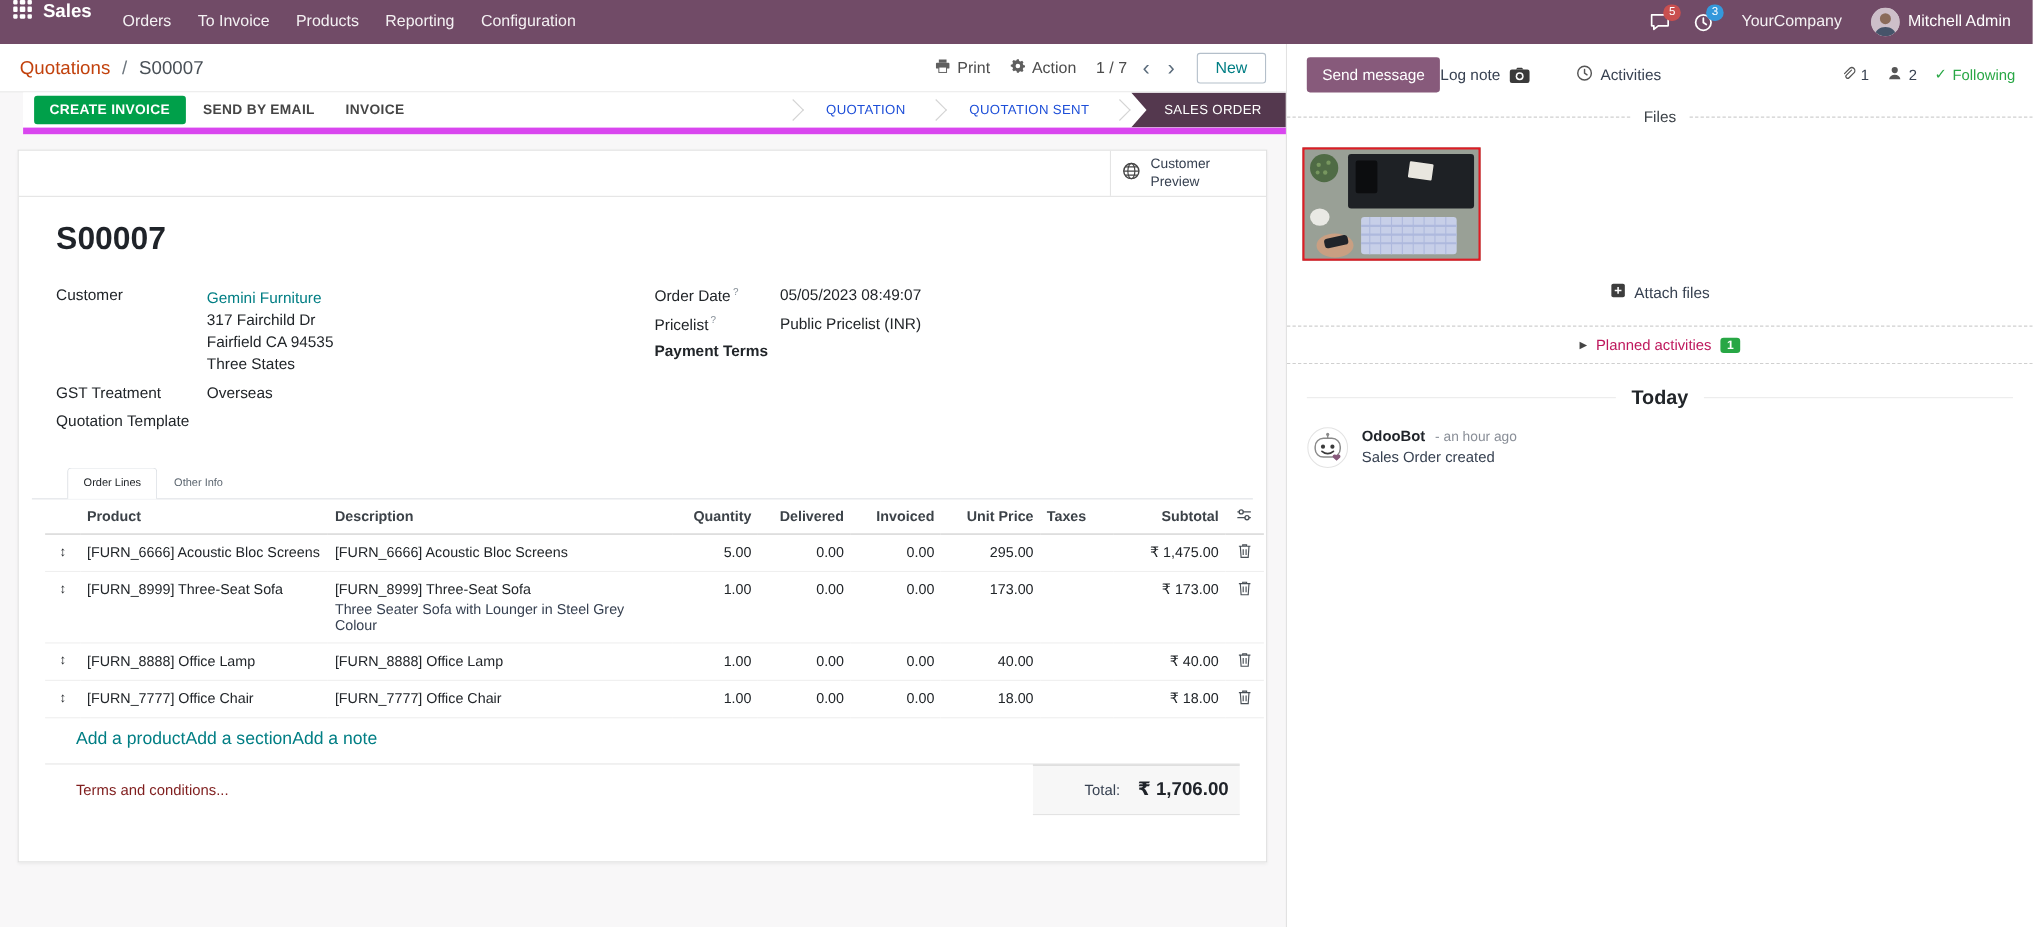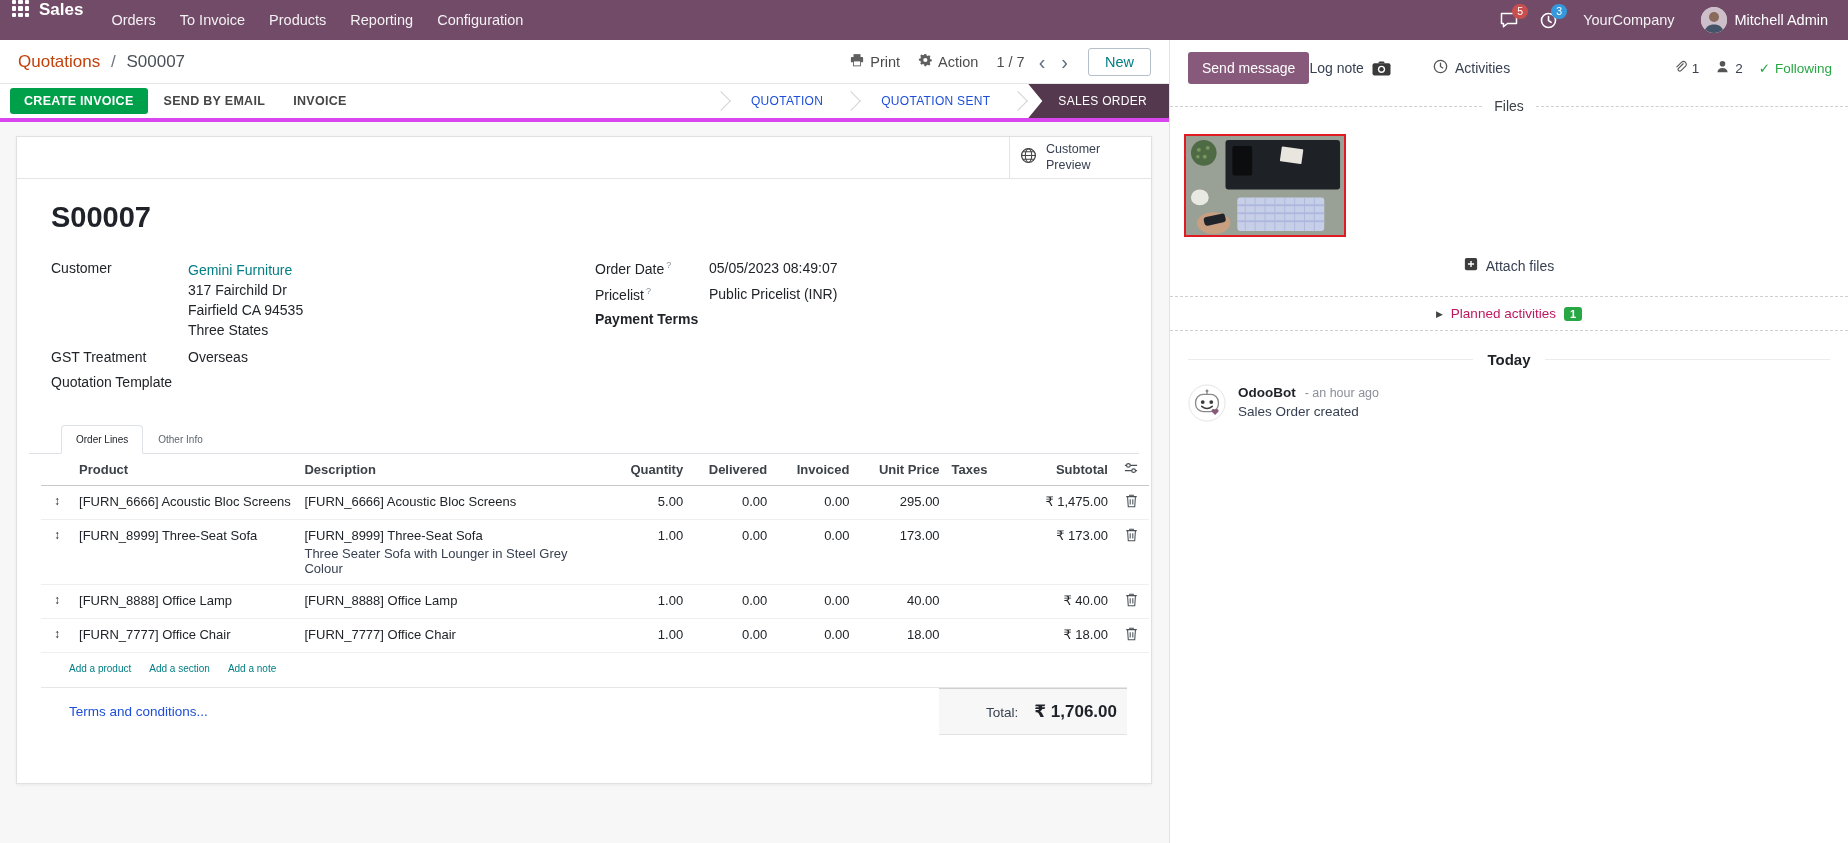--- a/index.html
+++ b/index.html
@@ -34,21 +34,21 @@
   .bc-sep { color:#6c757d; margin:0 6px; }
   .bc-current { color:#495057; }
   .cp-right { margin-left:auto; display:flex; align-items:center; gap:18px; font-size:14.5px; color:#4c4c4c; }
   .cp-btn { display:flex; align-items:center; gap:6px; cursor:pointer; }
   .pager { display:flex; align-items:center; gap:12px; }
   .pager-value { color:#4c4c4c; }
   .pager-arrow { font-size:20px; color:#5a6b7b; cursor:pointer; line-height:1; padding:0 2px; }
   .new-btn { border:1px solid #b4bfca; background:#fff; color:#017E84; font-size:14.5px; padding:5px 16px; border-radius:3px; cursor:pointer; }
 
   
-  .status-bar { height:38px; background:#fff; border-bottom:4px solid #d946ef; display:flex; align-items:stretch; flex-shrink:0; }
+  .status-bar { height:38px; background:#fff; border-bottom:6px solid #d946ef; display:flex; align-items:stretch; flex-shrink:0;margin-left:21px; }
   .sb-left { display:flex; align-items:center; padding-left:10px; gap:4px; }
   .btn-create { background:#00A04A; color:#fff; font-weight:700; font-size:12.5px; letter-spacing:.3px; padding:6px 14px; border:none; border-radius:3px; cursor:pointer; }
   .btn-flat { background:none; border:none; color:#454545; font-weight:700; font-size:12.5px; letter-spacing:.3px; padding:6px 12px; cursor:pointer; }
   .stages { margin-left:auto; display:flex; align-items:stretch; height:100%; }
   .stage { display:flex; align-items:center; padding:0 20px; font-size:12px; letter-spacing:.3px; color:#1d4ed8; cursor:pointer; white-space:nowrap; }
   .stage.active { background:#54384E; color:#fff; padding:0 22px 0 30px; clip-path:polygon(0 0,100% 0,100% 100%,0 100%,14px 50%); }
   .stage-sep { width:18px; position:relative; }
   .stage-sep::before { content:""; position:absolute; top:50%; left:1px; width:13px; height:13px; border-top:1px solid #d4d4d4; border-right:1px solid #d4d4d4; transform:translateY(-50%) rotate(45deg); }
 
   
@@ -81,25 +81,25 @@
   col.c-price{width:90px} col.c-tax{width:66px} col.c-sub{width:102px} col.c-act{width:35px}
   table.olines th { font-weight:700; color:#3c4248; text-align:left; padding:7px 6px; border-bottom:1px solid #c9c9c9; white-space:nowrap; }
   table.olines th.num, table.olines td.num { text-align:right; }
   table.olines td { padding:8px 6px; border-bottom:1px solid #efefef; vertical-align:top; color:#212529; }
   td.handle { color:#aab0b6; font-size:12px; text-align:center; cursor:grab; }
   td.actions { text-align:center; }
   .desc-note { font-size:13px; color:#374151; margin-top:3px; }
   .qty-blue { color:#3268C2; }
   .trash-btn, .optcols-btn { background:none; border:none; cursor:pointer; padding:0; line-height:0; }
 
-  .add-links { margin:0 12px; border-bottom:1px solid #e6e6e6; padding:10px 0 13px 28px; display:flex; gap:18px; font-size:10px; }
+  .add-links { margin:0 12px; border-bottom:1px solid #e6e6e6; padding:10px 0 13px 28px; display:flex; font-size:16px; }
   .add-links span { color:#017E84; cursor:pointer; }
 
   .sheet-footer { display:flex; justify-content:space-between; align-items:flex-start; margin:0 12px; }
-  .terms { color:#1d4ed8; font-size:13.5px; padding:16px 0 0 28px; cursor:text; }
+  .terms { color:#7f1d1d; font-size:13.5px; padding:16px 0 0 28px; cursor:text; }
   .total-box { width:188px; background:#f7f7f7; border-top:1px solid #cfcfcf; border-bottom:1px solid #e3e3e3; display:flex; justify-content:flex-end; align-items:baseline; gap:16px; padding:12px 10px 12px 10px; }
   .total-label { font-size:13.5px; color:#374151; }
   .total-value { font-size:17px; font-weight:700; color:#1f2329; }
 
   
   .chatter-top { display:flex; align-items:center; padding:12px 16px 10px 18px; flex-shrink:0; }
   .btn-send { background:#875A7B; color:#fff; font-size:14px; border:none; border-radius:3px; padding:8px 14px; cursor:pointer; }
   .btn-log { background:none; border:none; color:#374151; font-size:14px; padding:8px 0; cursor:pointer; }
   .cam-wrap { margin-left:8px; cursor:pointer; line-height:0; }
   .btn-activities { background:none; border:none; display:flex; align-items:center; gap:7px; color:#374151; font-size:14px; margin-left:42px; cursor:pointer; }
@@ -110,21 +110,21 @@
   .files-row { display:flex; align-items:center; gap:12px; padding:4px 0 10px; }
   .files-label { color:#3c4248; font-size:14px; }
   .thumb { margin:10px 0 0 14px; width:162px; height:103px; border:2px solid #e01b24; background:#99a096; cursor:pointer; line-height:0; }
   .attach-row { display:flex; justify-content:center; align-items:center; gap:8px; margin:20px 0 22px; font-size:14px; color:#374151; cursor:pointer; }
   .planned-row { border-top:1px dashed #cfcfcf; border-bottom:1px dashed #cfcfcf; padding:9px 0; display:flex; justify-content:center; align-items:center; gap:8px; }
   .planned-caret { font-size:9px; color:#444; }
   .planned-label { font-size:13.5px; font-weight:400; color:#be185d; cursor:pointer; }
   .planned-badge { background:#28a745; color:#fff; font-size:11px; padding:1px 6px; border-radius:3px; font-weight:700; }
   .day-divider { display:flex; align-items:center; gap:14px; margin:20px 18px 12px; }
   .day-line { border-top:1px solid #ececec; flex:1; }
-  .day-label { font-size:15px; font-weight:700; color:#212529; }
+  .day-label { font-size:18px; font-weight:700; color:#212529; }
   .msg { display:flex; gap:12px; padding:4px 18px; }
   .msg-avatar { width:38px; height:38px; flex-shrink:0; }
   .msg-author { font-size:13.5px; font-weight:700; color:#1f2329; }
   .msg-time { font-size:12.5px; color:#8a8f98; margin-left:5px; font-weight:400; }
   .msg-body { font-size:13.5px; color:#374151; margin-top:4px; }
 </style>
 </head>
 <body>
 
 <div class="navbar">

